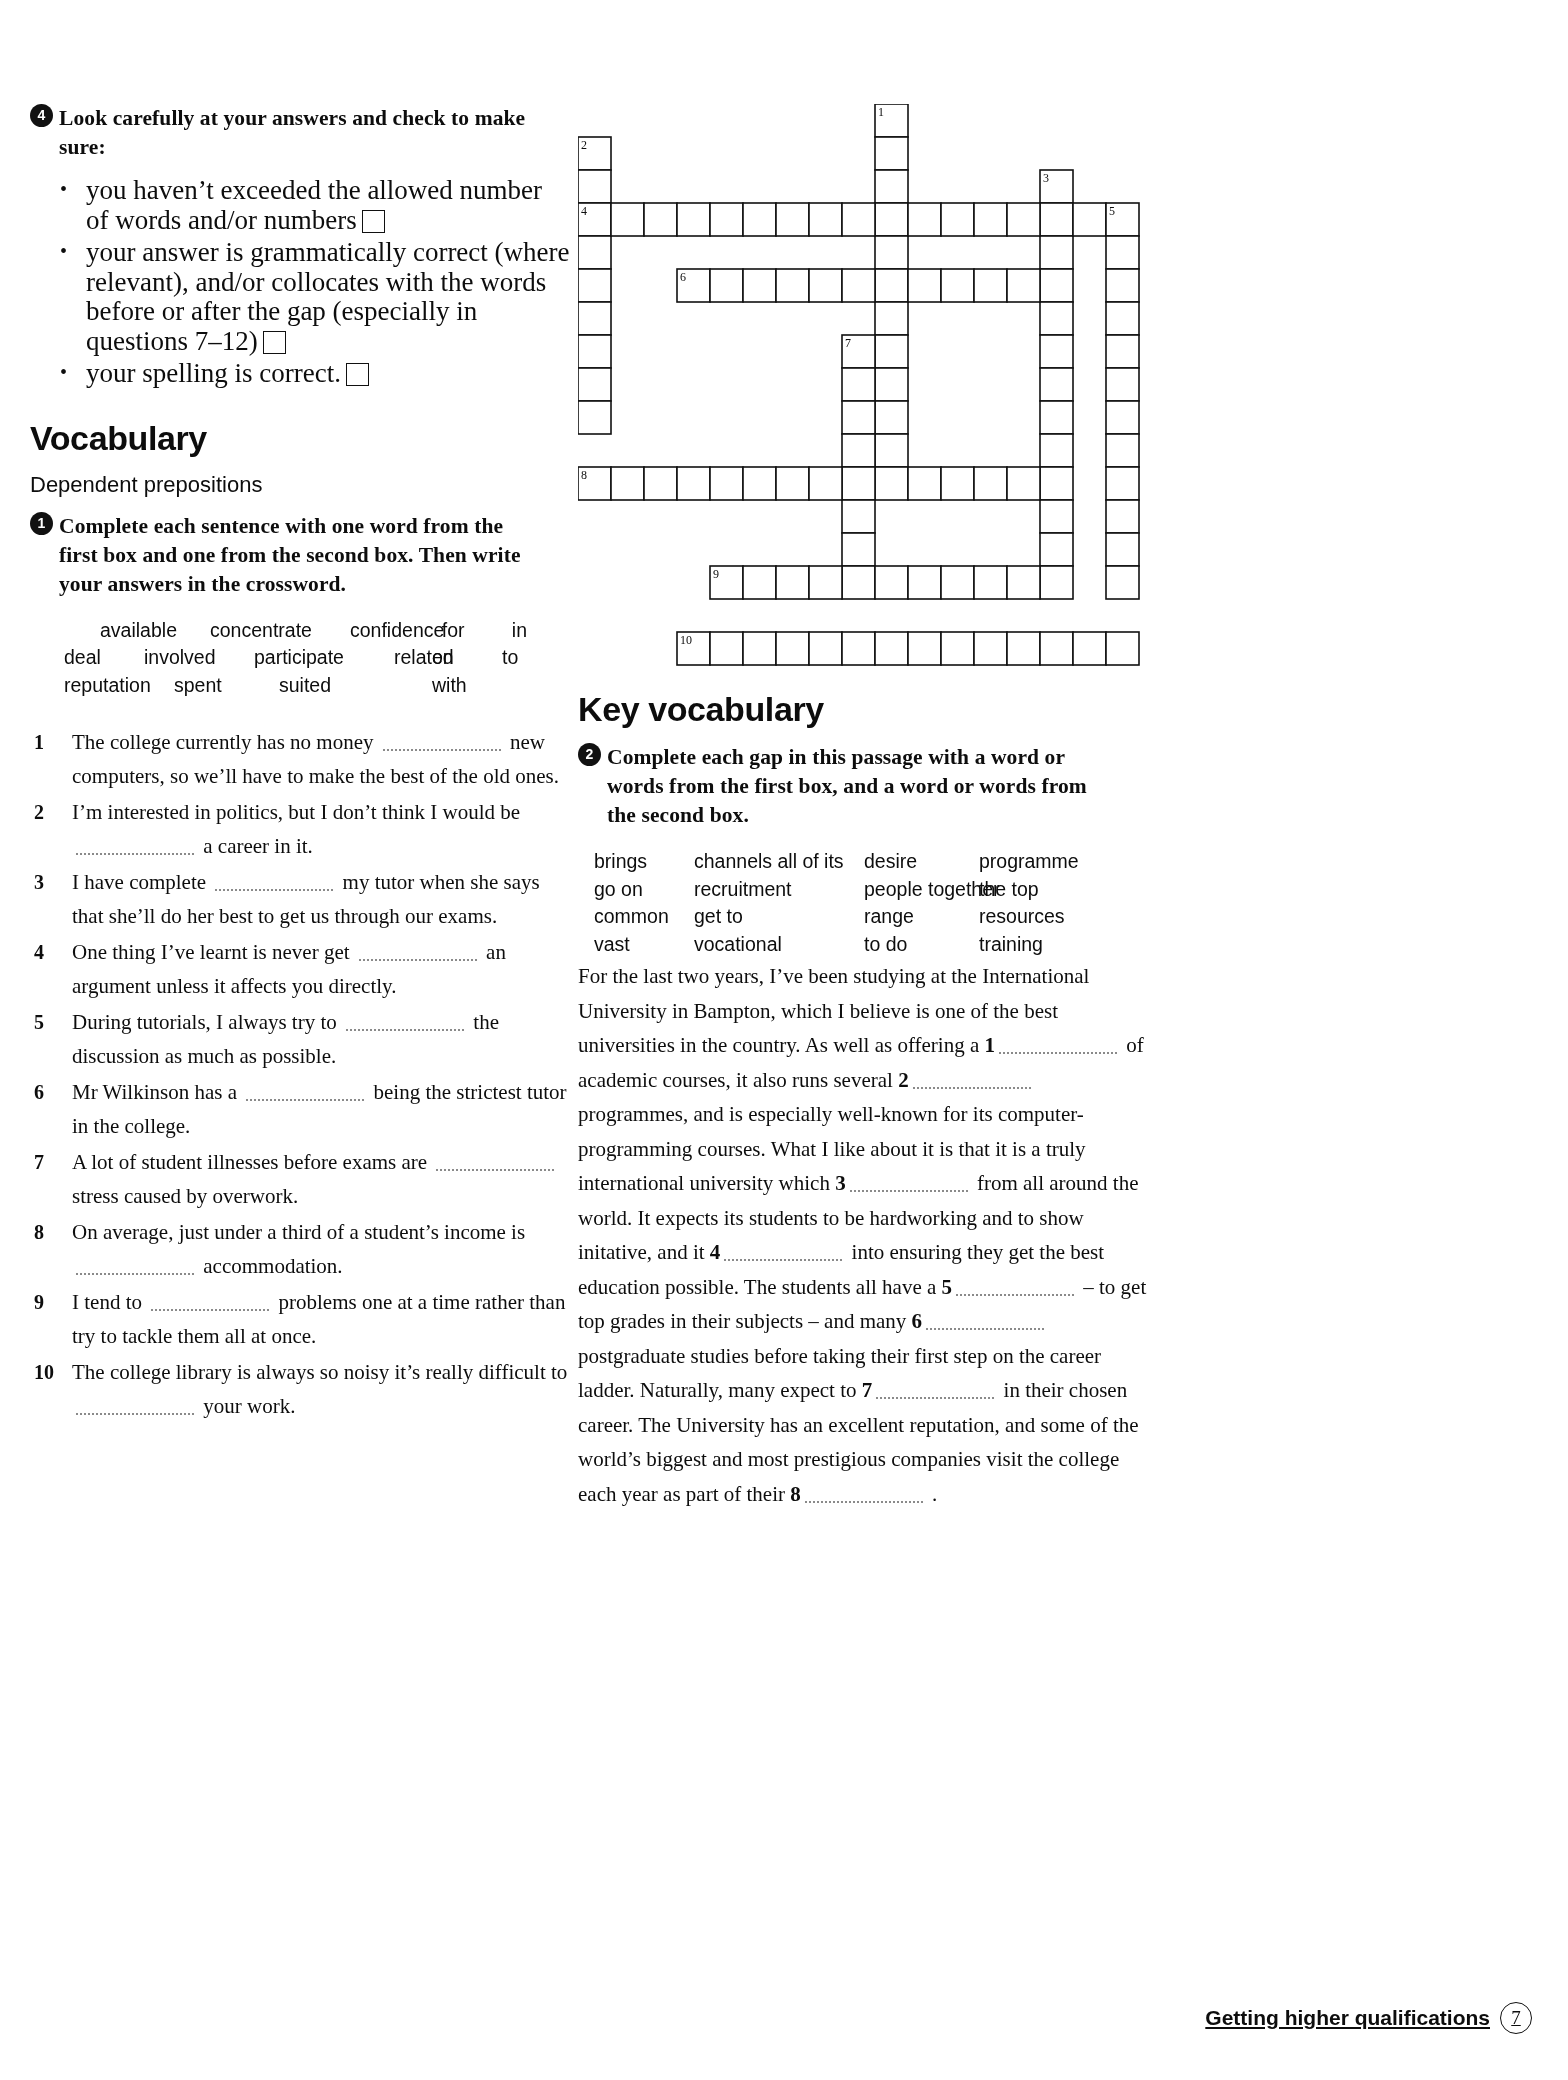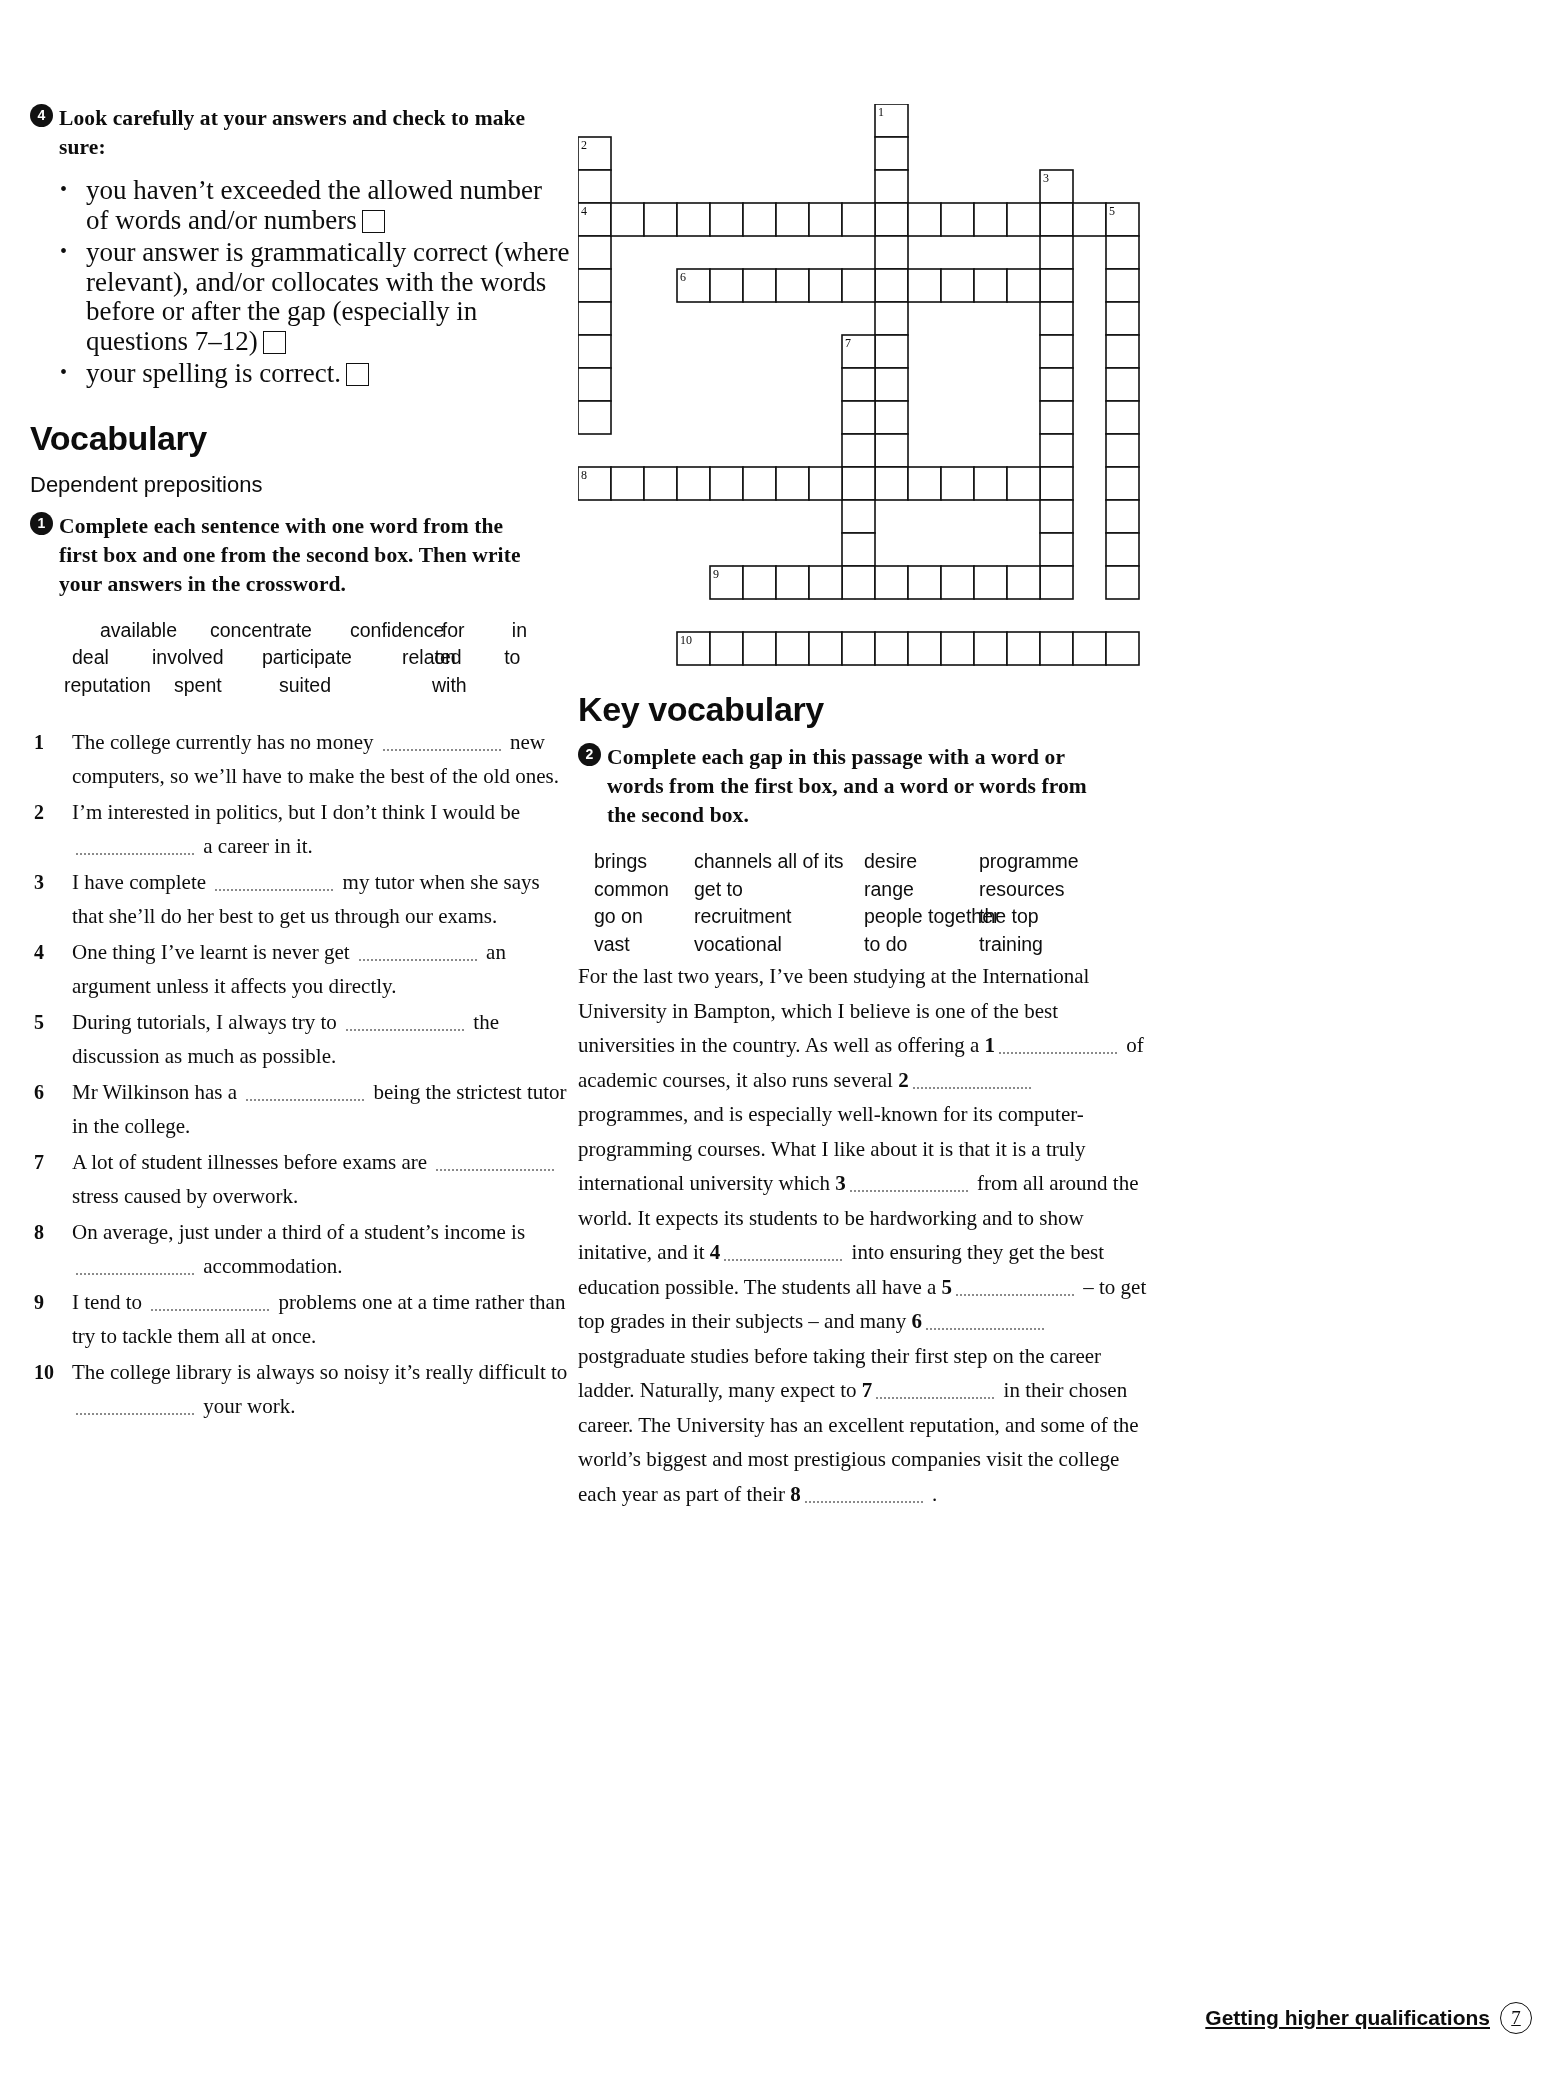--- a/index.html
+++ b/index.html
@@ -183,21 +183,21 @@
             <span style="position: absolute; left: 0px;">available</span>
             <span style="position: absolute; left: 110px;">concentrate</span>
             <span style="position: absolute; left: 250px;">confidence</span>
           </div>
           <div class="wb-right" style="position: relative; height: 27.5px;">
             <span style="position: absolute; left: 0px;">for</span>
             <span style="position: absolute; left: 70px;">in</span>
           </div>
         </div>
         <div class="wbline">
-          <div class="wb-left" style="width: 400px; position: relative; height: 27.5px; margin-left: 8px;">
+          <div class="wb-left" style="width: 400px; position: relative; height: 27.5px;">
             <span style="position: absolute; left: 0px;">deal</span>
             <span style="position: absolute; left: 80px;">involved</span>
             <span style="position: absolute; left: 190px;">participate</span>
             <span style="position: absolute; left: 330px;">related</span>
           </div>
           <div class="wb-right" style="position: relative; height: 27.5px;">
             <span style="position: absolute; left: 0px;">on</span>
             <span style="position: absolute; left: 70px;">to</span>
           </div>
         </div>
@@ -369,36 +369,36 @@
             <span style="position: absolute; left: 0px;">brings</span>
             <span style="position: absolute; left: 100px;">channels all of its</span>
           </div>
           <div class="kv-right" style="position: relative; height: 27.5px;">
             <span style="position: absolute; left: 0px;">desire</span>
             <span style="position: absolute; left: 115px;">programme</span>
           </div>
         </div>
         <div class="kvline">
           <div class="kv-left" style="position: relative; height: 27.5px;">
+            <span style="position: absolute; left: 0px;">go on</span>
+            <span style="position: absolute; left: 100px;">recruitment</span>
+          </div>
+          <div class="kv-right" style="position: relative; height: 27.5px;">
+            <span style="position: absolute; left: 0px;">people together</span>
+            <span style="position: absolute; left: 115px;">the top</span>
+          </div>
+        </div>
+        <div class="kvline">
+          <div class="kv-left" style="position: relative; height: 27.5px;">
             <span style="position: absolute; left: 0px;">common</span>
             <span style="position: absolute; left: 100px;">get to</span>
           </div>
           <div class="kv-right" style="position: relative; height: 27.5px;">
             <span style="position: absolute; left: 0px;">range</span>
             <span style="position: absolute; left: 115px;">resources</span>
-          </div>
-        </div>
-        <div class="kvline">
-          <div class="kv-left" style="position: relative; height: 27.5px;">
-            <span style="position: absolute; left: 0px;">go on</span>
-            <span style="position: absolute; left: 100px;">recruitment</span>
-          </div>
-          <div class="kv-right" style="position: relative; height: 27.5px;">
-            <span style="position: absolute; left: 0px;">people together</span>
-            <span style="position: absolute; left: 115px;">the top</span>
           </div>
         </div>
         <div class="kvline">
           <div class="kv-left" style="position: relative; height: 27.5px;">
             <span style="position: absolute; left: 0px;">vast</span>
             <span style="position: absolute; left: 100px;">vocational</span>
           </div>
           <div class="kv-right" style="position: relative; height: 27.5px;">
             <span style="position: absolute; left: 0px;">to do</span>
             <span style="position: absolute; left: 115px;">training</span>

